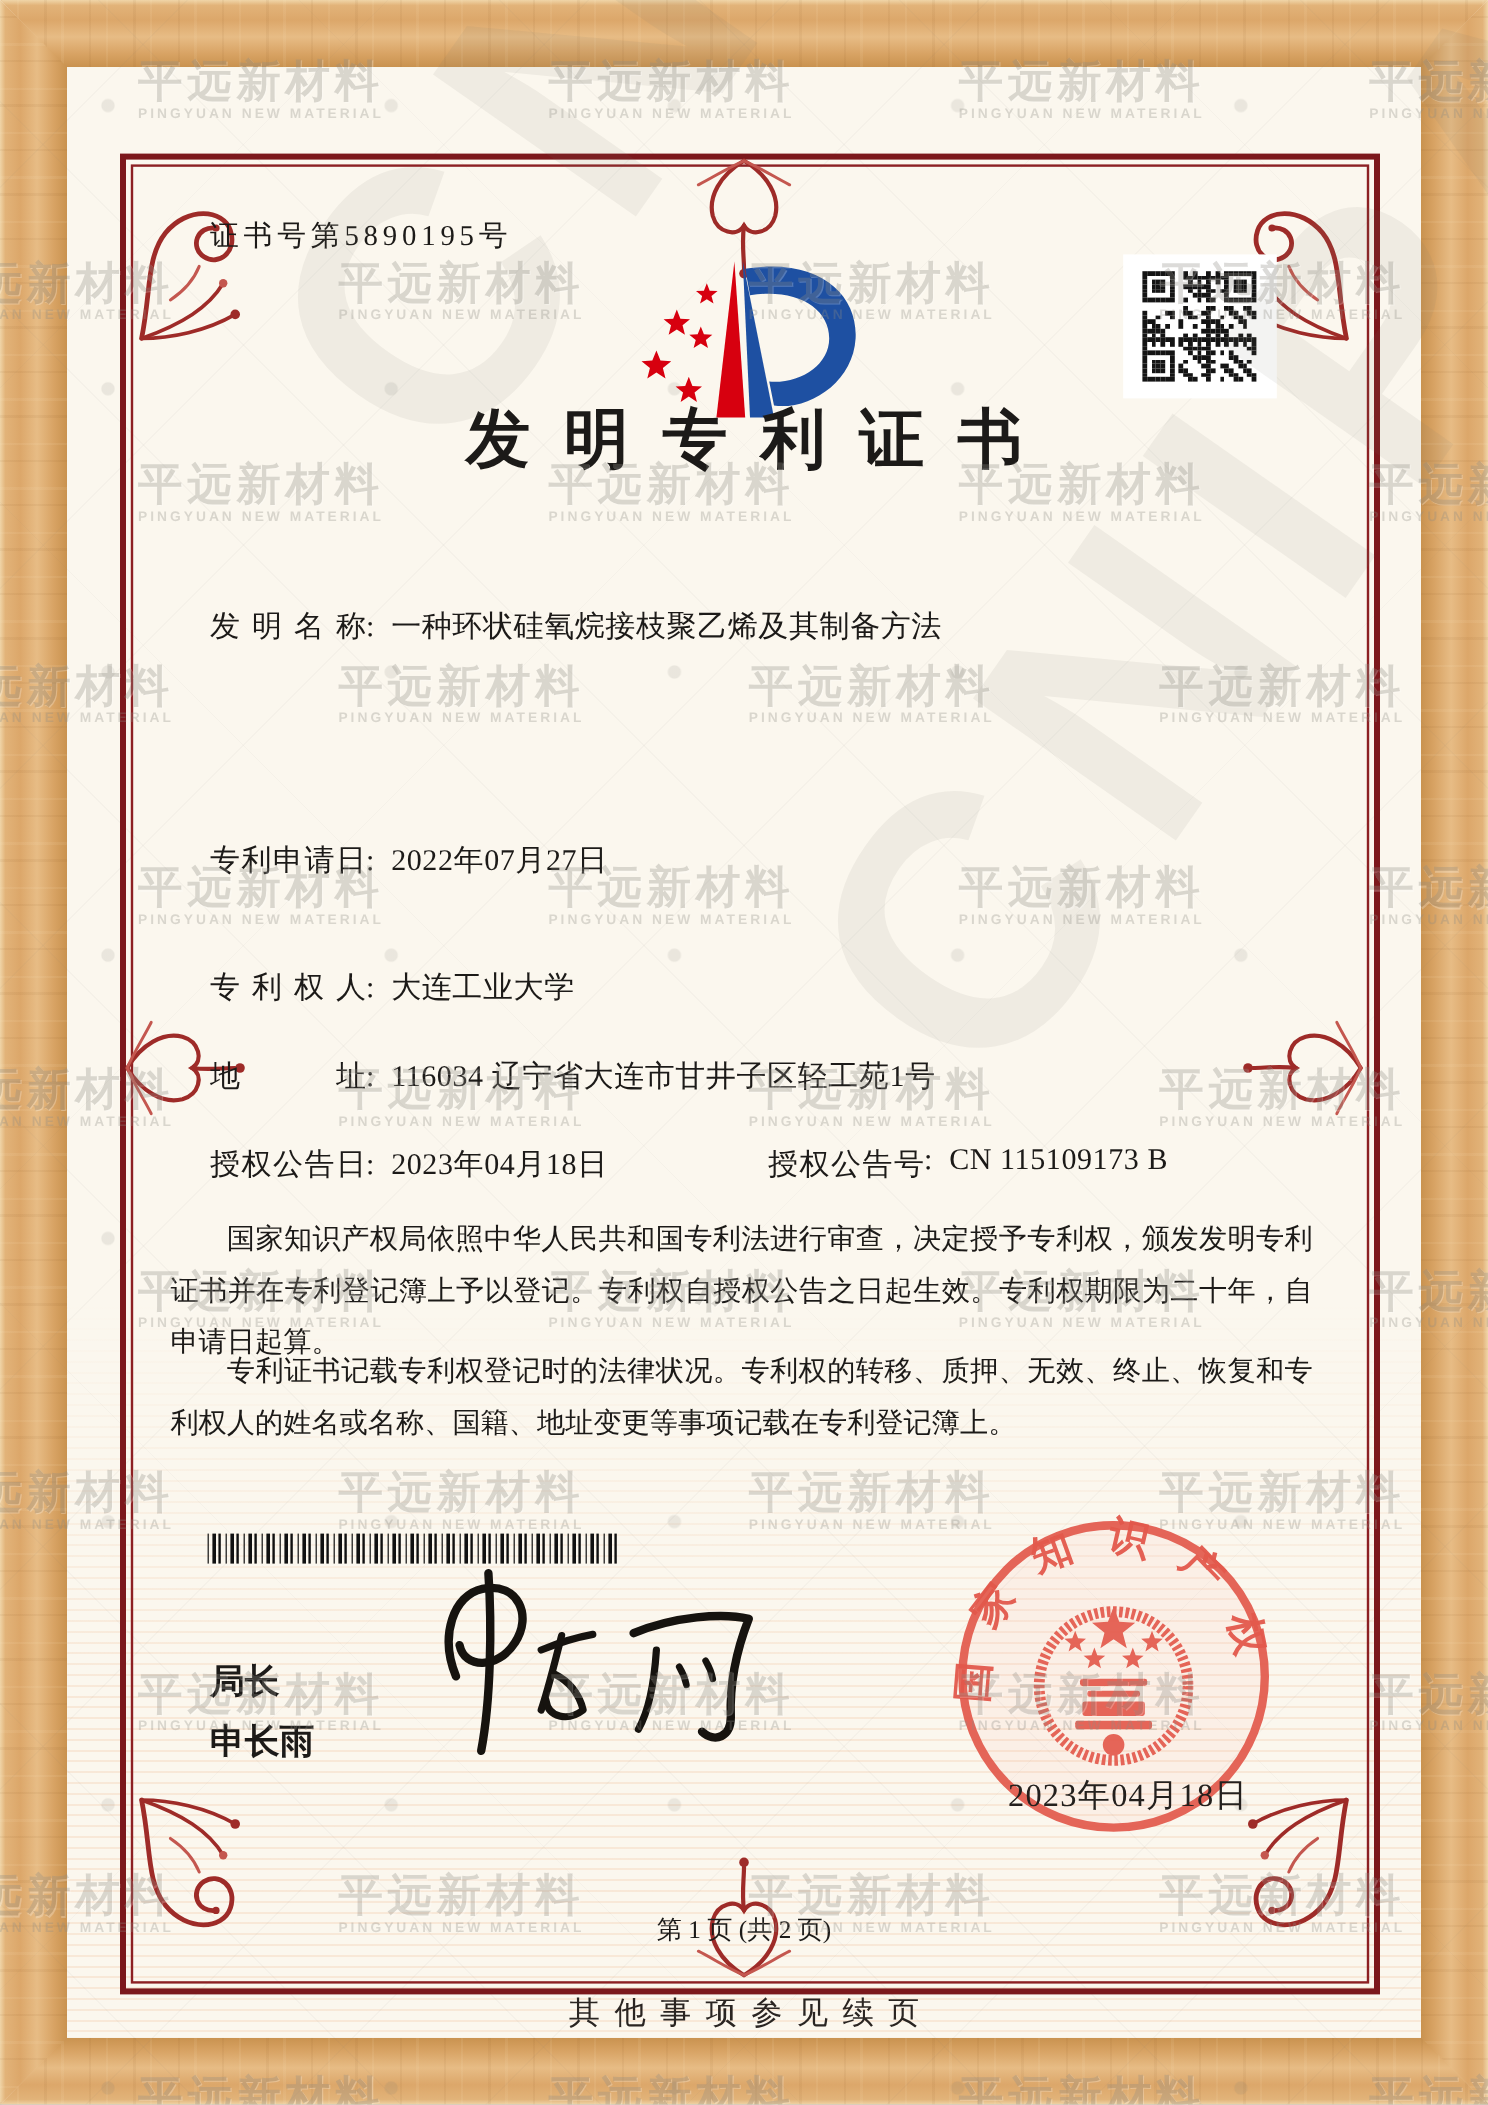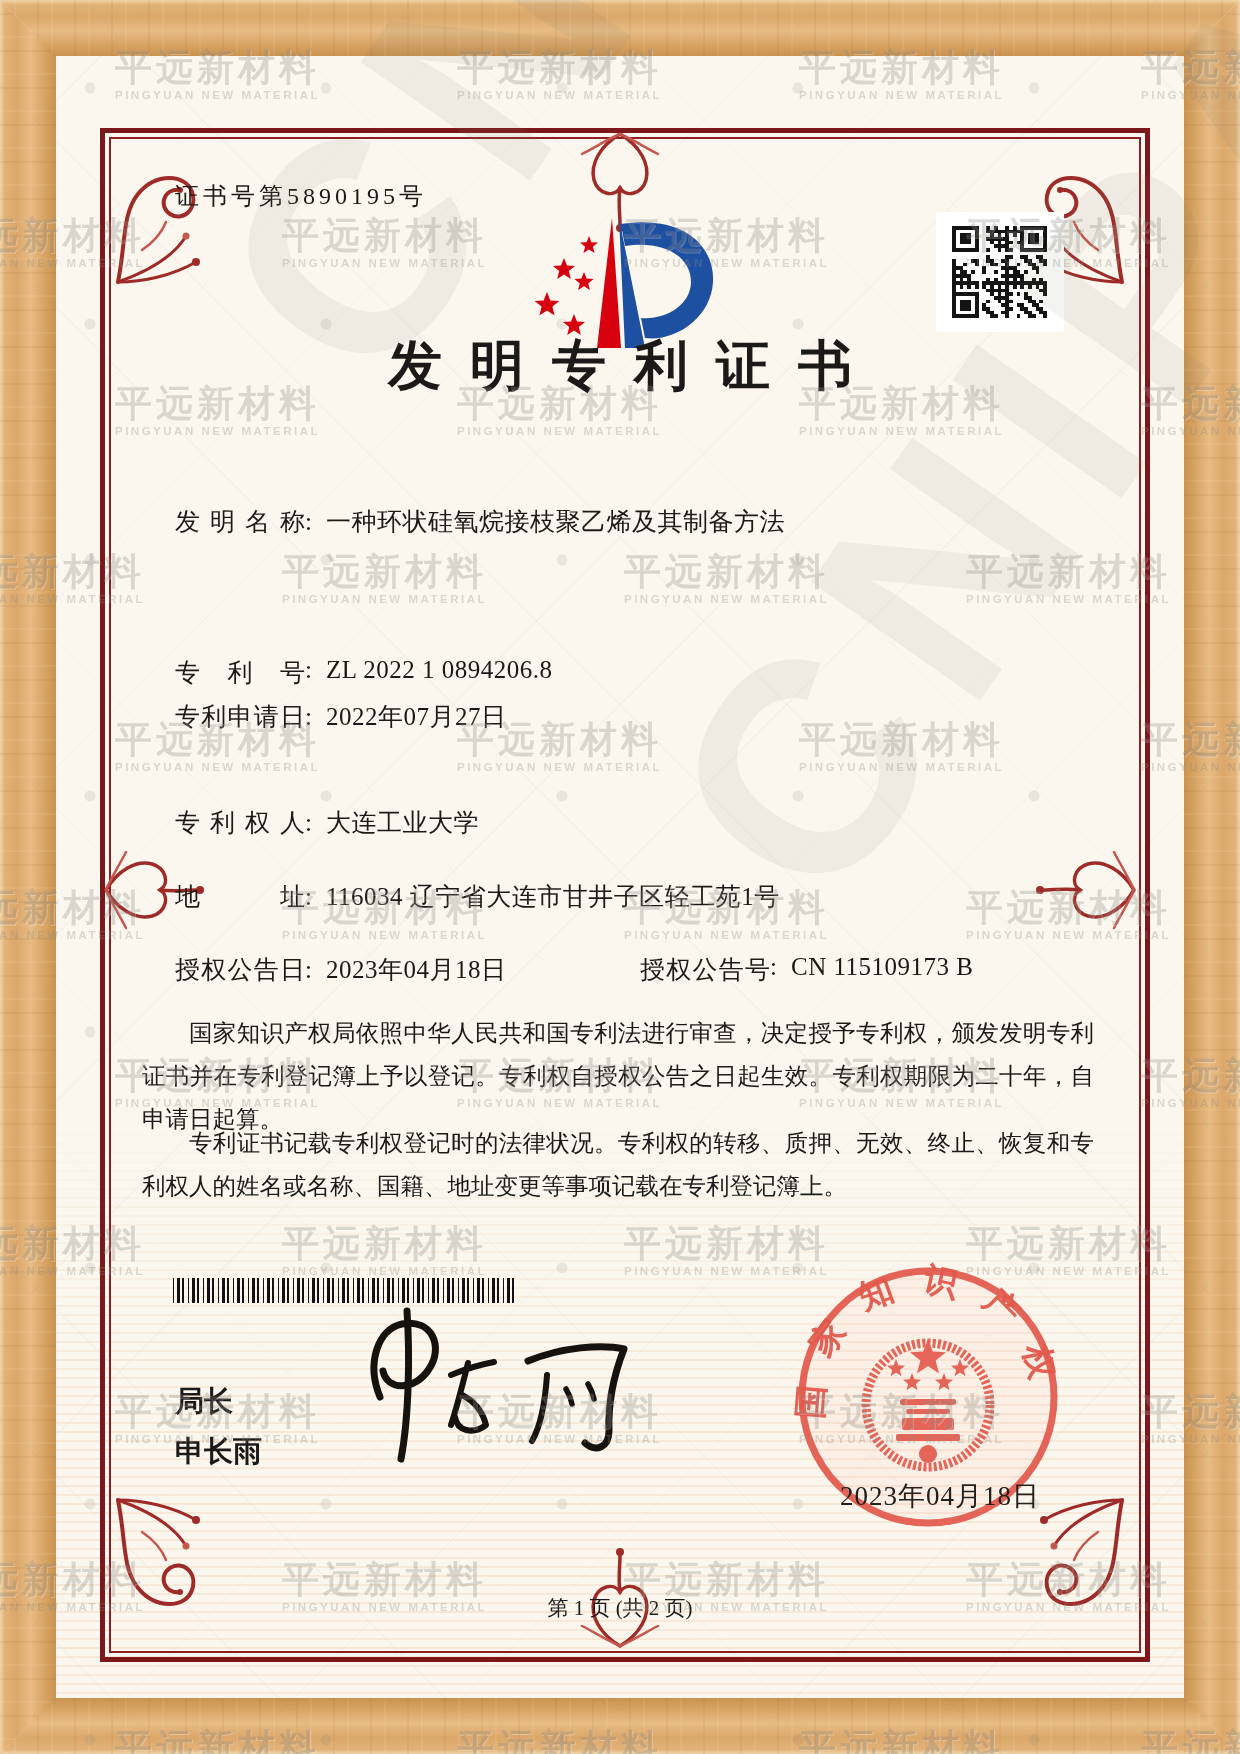--- a/index.html
+++ b/index.html
@@ -787,23 +787,20 @@
         <div></div>
         <div></div>
         <div class="b"></div>
       </div>
 
     <div class="title">发明专利证书</div>
 
     <div class="field-row" style="top:505px">
       <span class="flabel">发明名称</span><span class="fcolon">:</span><span class="fvalue">一种环状硅氧烷接枝聚乙烯及其制备方法</span>
     </div>
-    <div class="field-row" style="top:656px">
-      <span class="flabel">专利号</span><span class="fcolon">:</span><span class="fvalue">ZL 2022 1 0894206.8</span>
-    </div>
     <div class="field-row" style="top:700px">
       <span class="flabel">专利申请日</span><span class="fcolon">:</span><span class="fvalue">2022年07月27日</span>
     </div>
     <div class="field-row" style="top:806px">
       <span class="flabel">专利权人</span><span class="fcolon">:</span><span class="fvalue">大连工业大学</span>
     </div>
     <div class="field-row" style="top:880px">
       <span class="flabel">地址</span><span class="fcolon">:</span><span class="fvalue">116034 辽宁省大连市甘井子区轻工苑1号</span>
     </div>
     <div class="field-row" style="top:953px">
@@ -989,20 +986,21 @@
         <rect x="122" y="152" width="56" height="6" rx="2"></rect>
         <rect x="128" y="162" width="44" height="5" rx="2"></rect>
         <rect x="124" y="171" width="52" height="12" rx="2"></rect>
         <rect x="118" y="187" width="64" height="7" rx="2"></rect>
         <circle cx="150" cy="207" r="9"></circle>
       </g>
     </svg>
     <div class="seal-date">2023年04月18日</div>
 
     <div class="pageinfo">第 1 页 (共 2 页)</div>
+    <div class="footnote">其他事项参见续页</div>
   </div>
 
   <div class="wm-big" style="left:150px;top:240px;font-size:300px;letter-spacing:30px;transform:rotate(-55deg);transform-origin:left top">CNIPA</div>
   <div class="wm-big" style="left:600px;top:760px;font-size:300px;letter-spacing:30px;transform:rotate(-55deg);transform-origin:left top">CNIPA</div>
   <div class="wm-layer">
       <div class="wm-unit" style="left: 115px; top: 48px;">
         <div class="l1">平远新材料</div>
         <div class="l2">PINGYUAN NEW MATERIAL</div>
       </div>
       <div class="wm-unit" style="left: 457px; top: 48px;">

